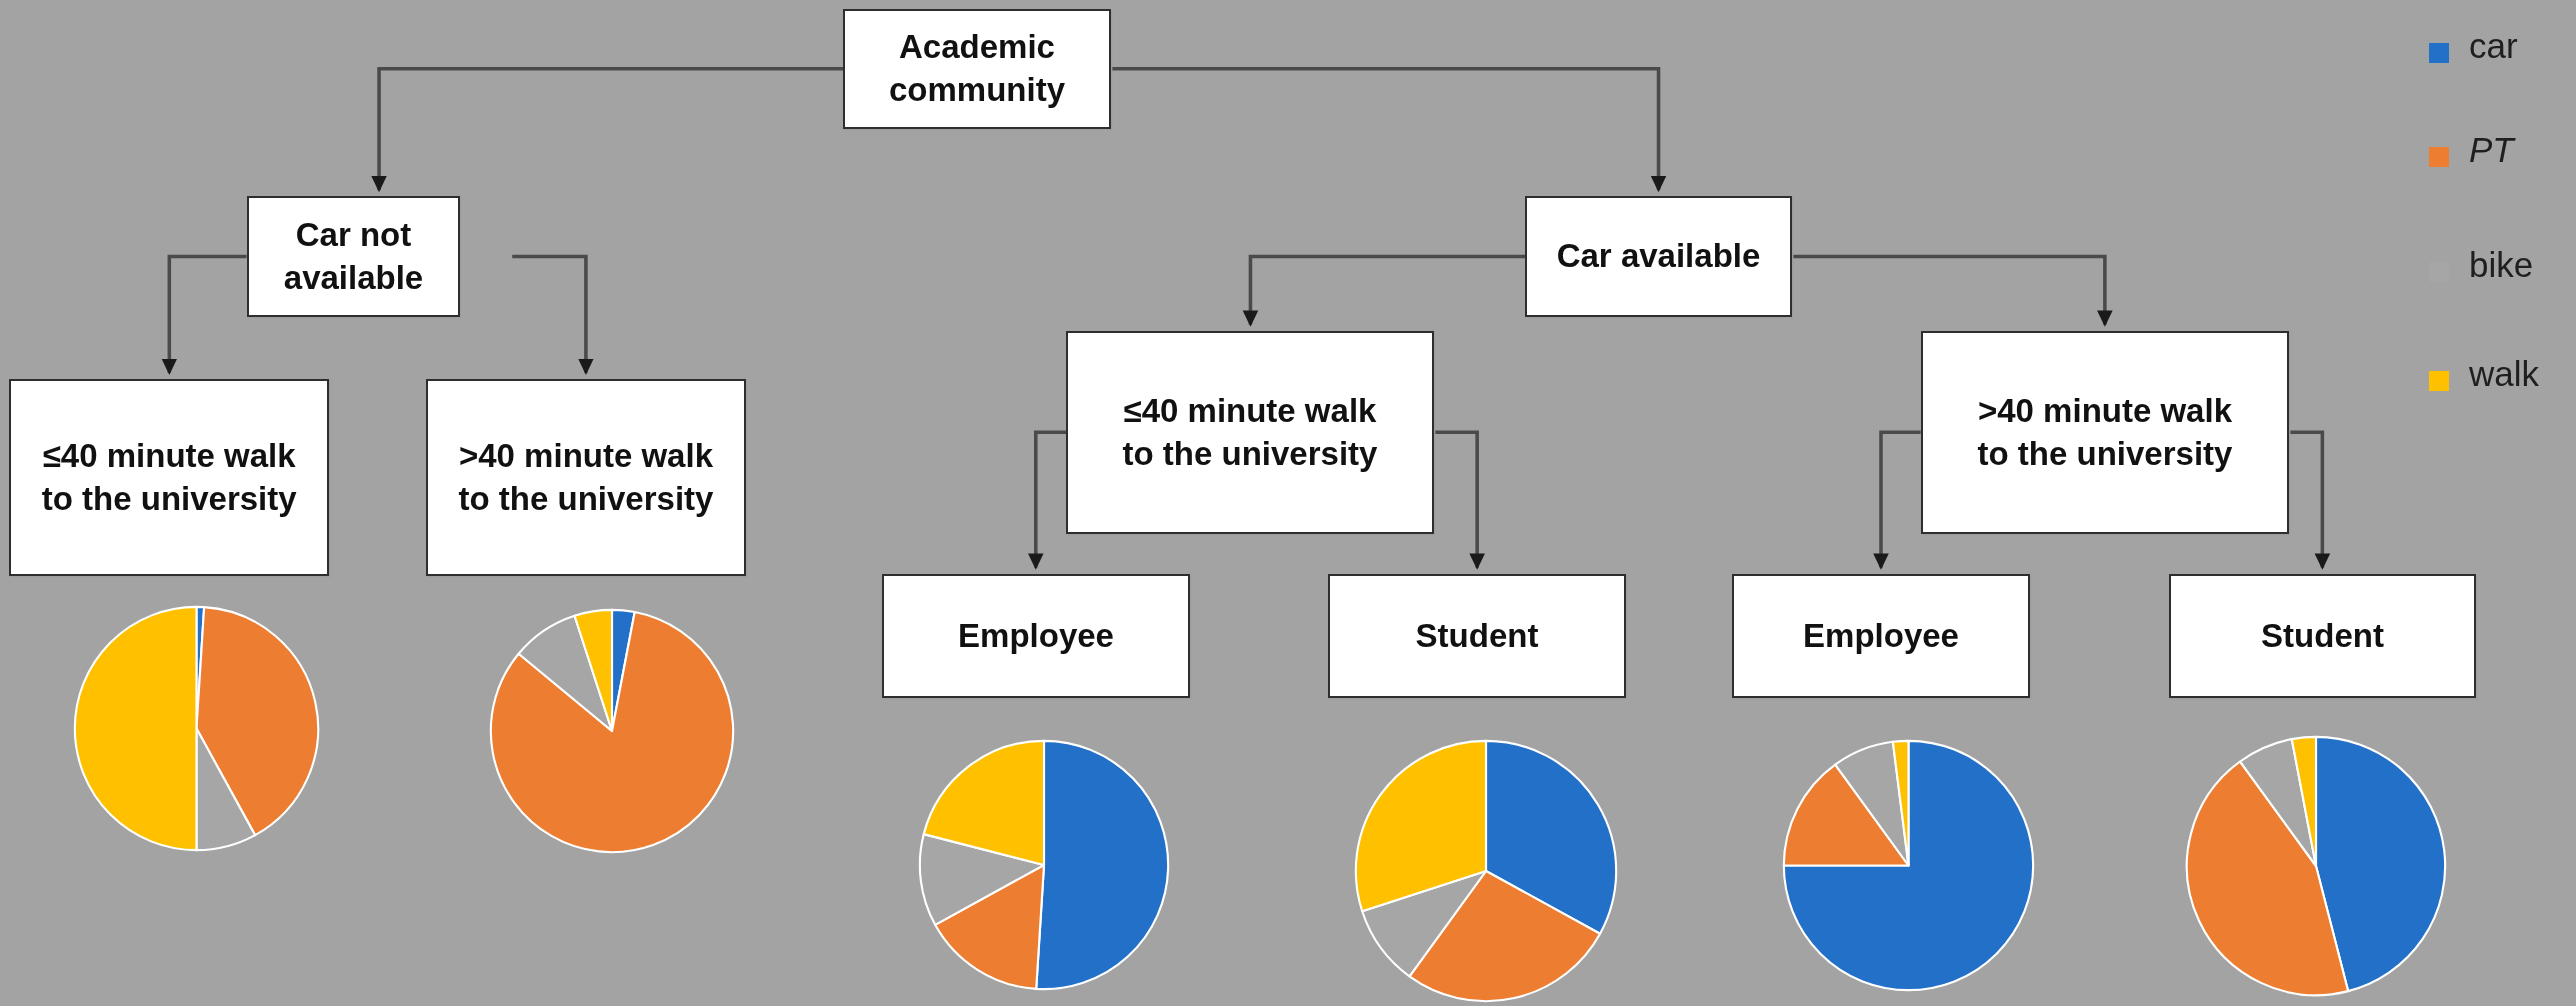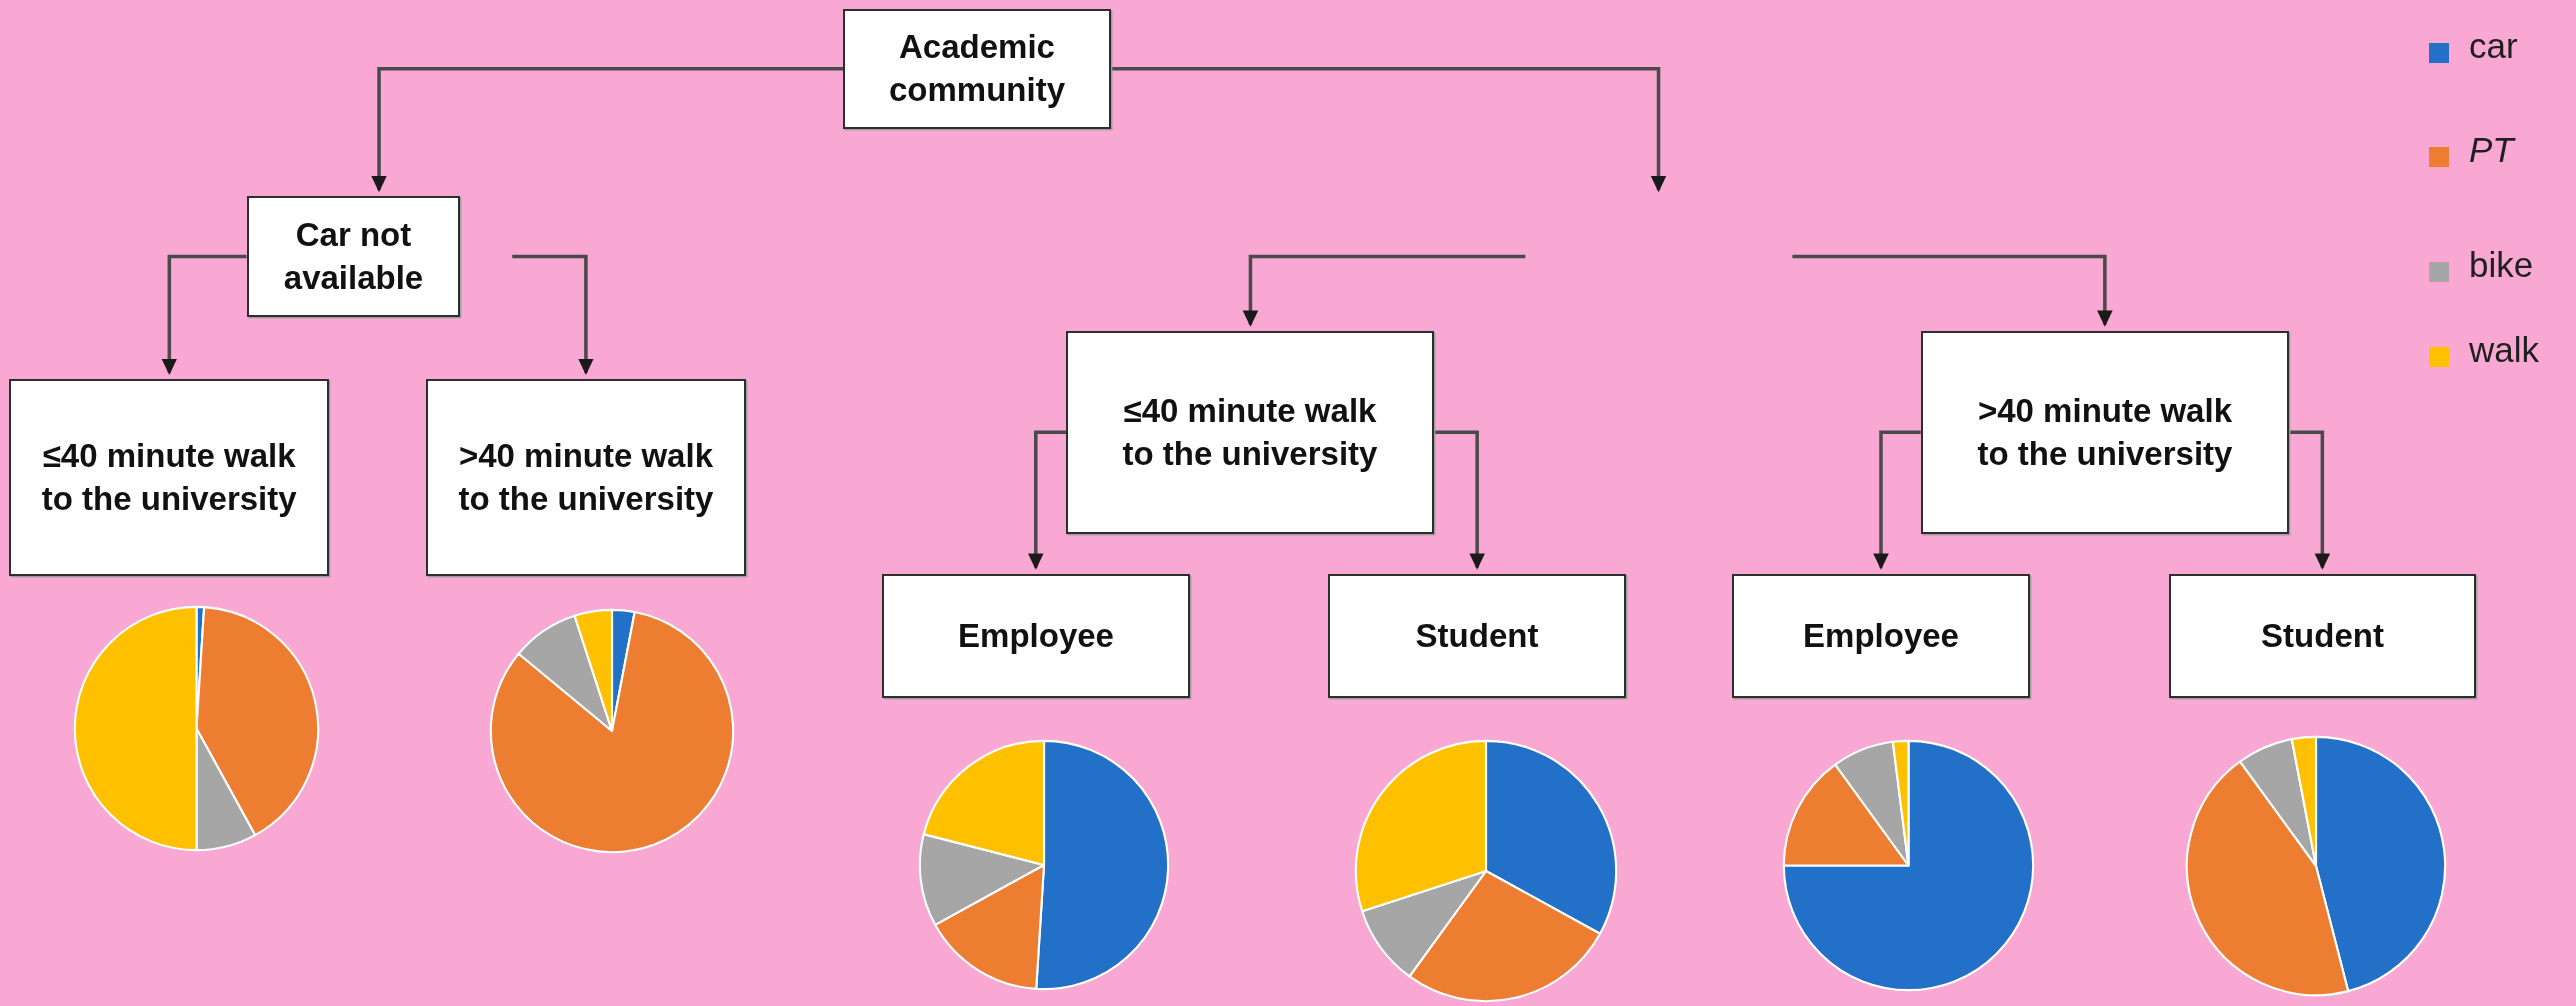--- a/index.html
+++ b/index.html
@@ -1,16 +1,16 @@
 <!DOCTYPE html>
 <html style="font-size:11.3px"><head>
 <meta charset="utf-8">
 <style>
   html,body{margin:0;padding:0;background:#ffffff;}
-  .canvas{position:relative;width:2576px;height:1007px;background:#f9a8d4;overflow:hidden;
+  .canvas{position:relative;width:2576px;height:1007px;background:#a3a3a3;overflow:hidden;
           font-family:"Liberation Sans", sans-serif;}
   .connectors{position:absolute;left:0;top:0;width:2576px;height:1007px;}
   .node{position:absolute;background:#ffffff;border:2.8px solid #2e2e2e;box-sizing:border-box;
         display:flex;align-items:center;justify-content:center;text-align:center;
         font-weight:700;color:#111111;font-size:33px;line-height:1.28;white-space:pre-line;
         box-shadow:1.4px 1.4px 0 0 #9d9d9d;}
   .pie{position:absolute;}
   .legend{position:absolute;left:2429px;top:0;width:147px;}
   .legend-item{position:absolute;left:0;display:flex;align-items:flex-end;}
   .legend-swatch{width:20px;height:20px;margin-right:20px;flex:0 0 auto;}
@@ -40,20 +40,21 @@
       <polyline points="3231,610 3278,610 3278,801" marker-end="url(#arrow)"></polyline>
     </g>
   </svg>
 
   <div class="node" style="left:843px;top:8.5px;width:268px;height:120px;">Academic
 community</div>
 
   <div class="node" style="left:247px;top:196px;width:213px;height:121px;">Car not
 available</div>
 
+  <div class="node" style="left:1525px;top:196px;width:267px;height:121px;">Car available</div>
 
   <div class="node" style="left:9.2px;top:379px;width:320px;height:197px;">≤40 minute walk
 to the university</div>
 
   <div class="node" style="left:426px;top:379px;width:320px;height:197px;">&gt;40 minute walk
 to the university</div>
 
   <div class="node" style="left:1066px;top:331px;width:368px;height:203px;">≤40 minute walk
 to the university</div>
 
@@ -111,20 +112,20 @@
       <span class="legend-label">car</span>
     </div>
     <div class="legend-item" style="top:132px;font-style:italic;">
       <span class="legend-swatch" style="background: rgb(237, 125, 49);"></span>
       <span class="legend-label">PT</span>
     </div>
     <div class="legend-item" style="top:247px;">
       <span class="legend-swatch" style="background: rgb(166, 166, 166);"></span>
       <span class="legend-label">bike</span>
     </div>
-    <div class="legend-item" style="top:332px;">
+    <div class="legend-item" style="top:356px;">
       <span class="legend-swatch" style="background: rgb(255, 192, 0);"></span>
       <span class="legend-label">walk</span>
     </div>
   </div>
 
 </div>
 
 
 </body></html>

